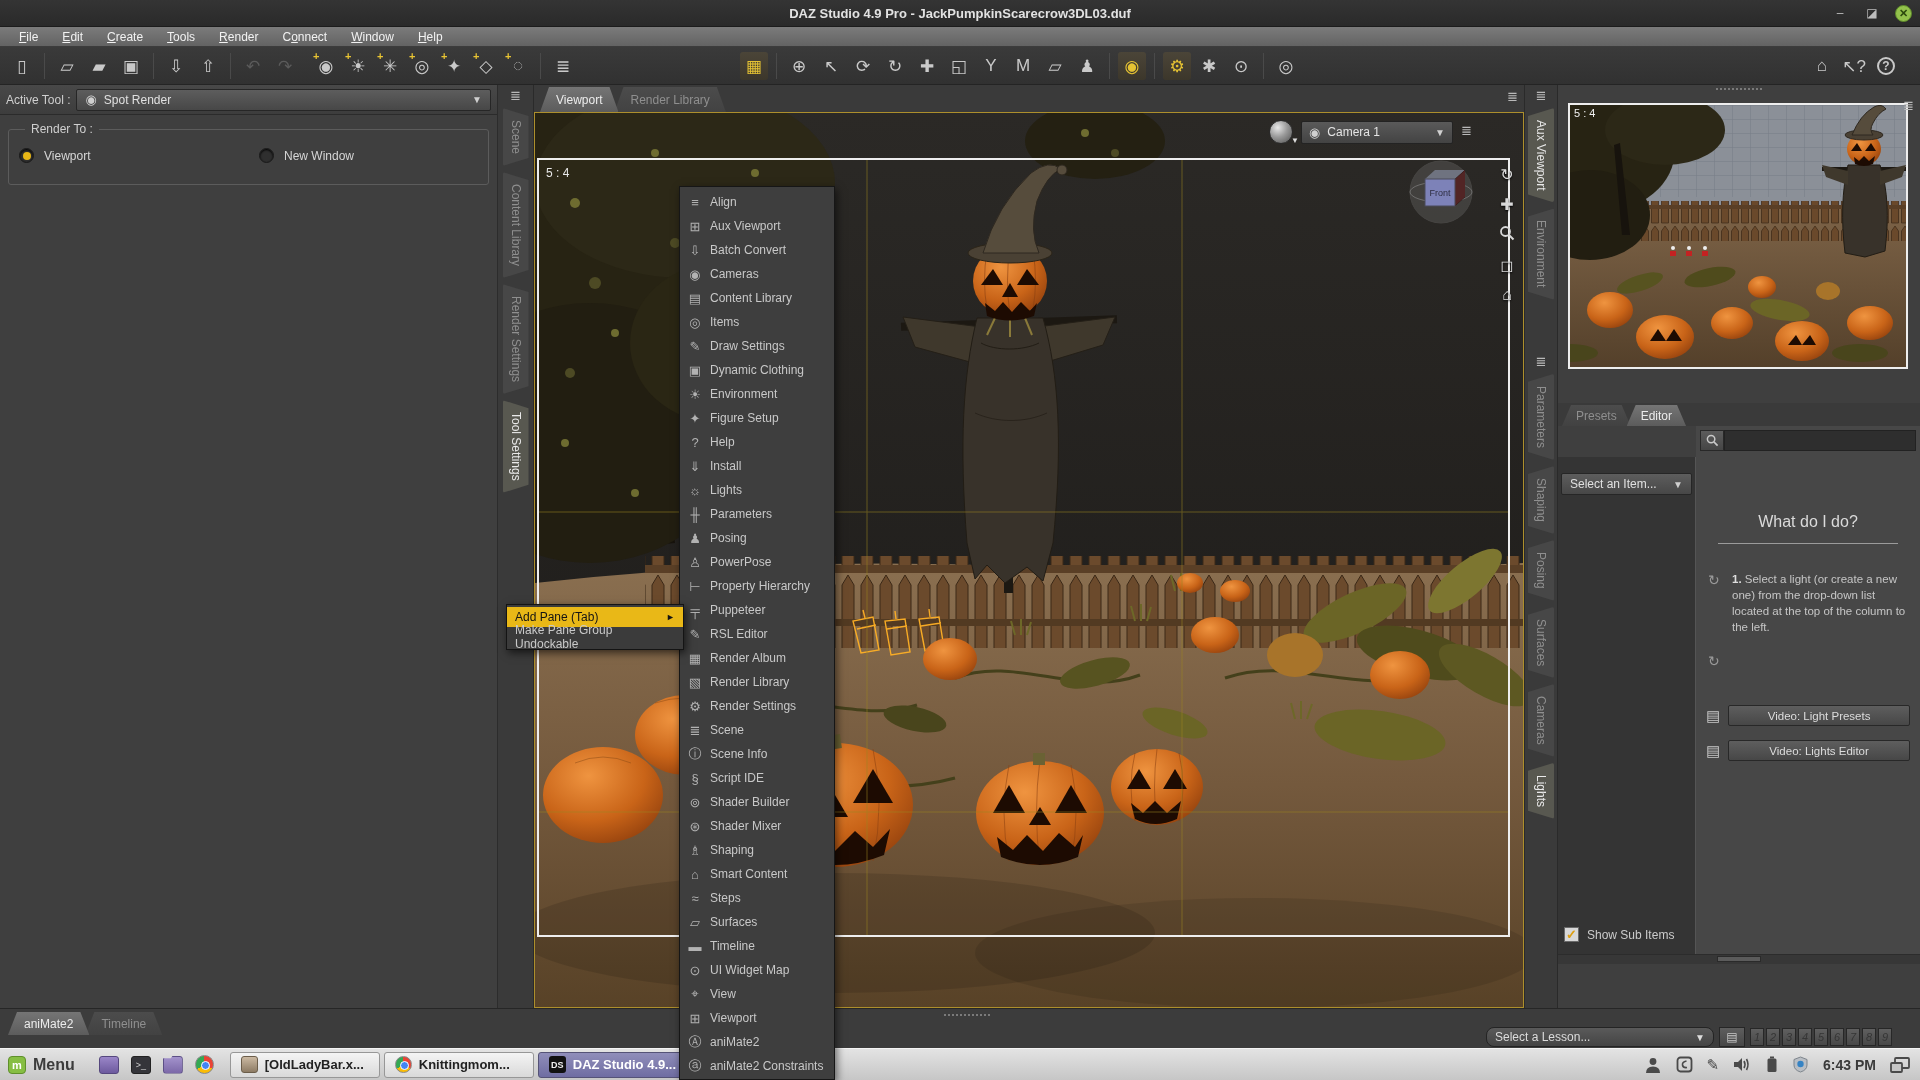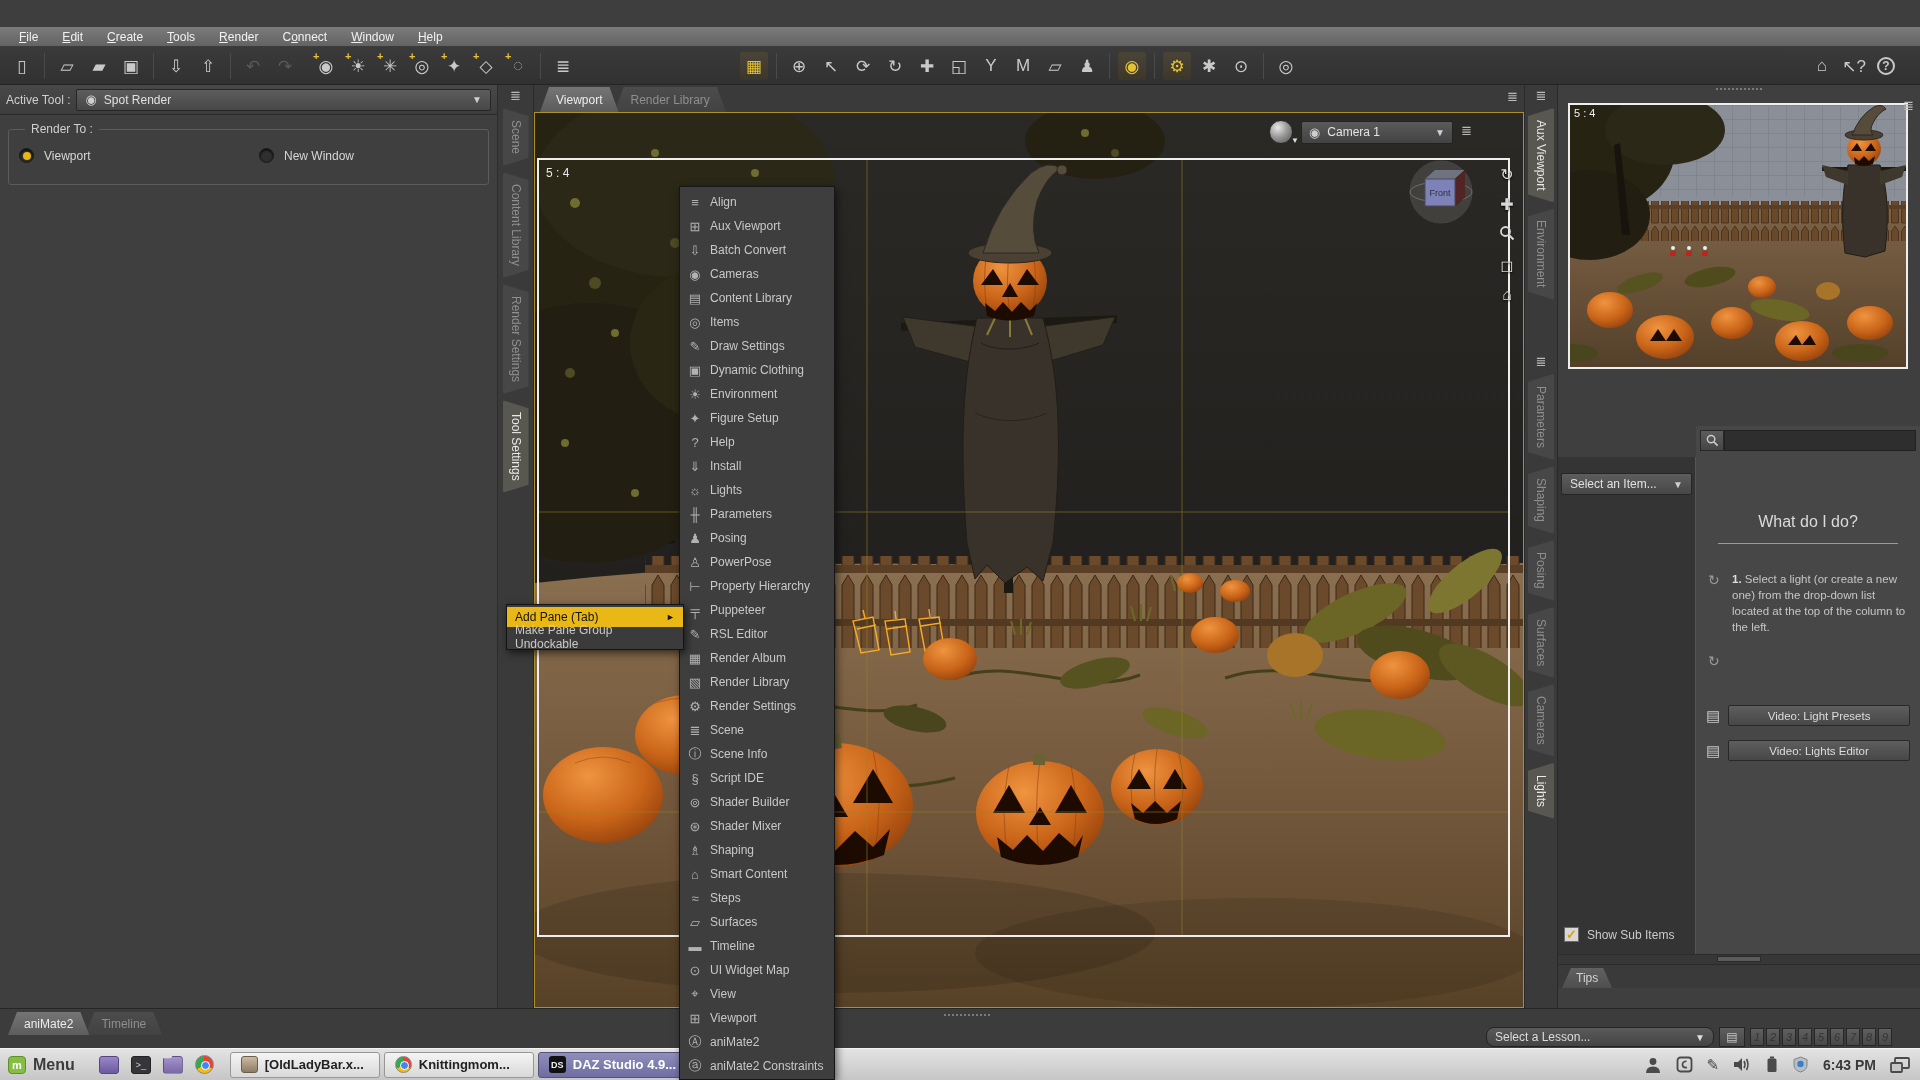--- a/index.html
+++ b/index.html
@@ -184,20 +184,28 @@
   .tray{margin-left:auto;display:flex;align-items:center;gap:14px;padding-right:10px;}
   .tray svg{display:block;}
   .clock{font-weight:bold;font-size:14px;color:#3a3a3a;}
   .pen-glyph{font-size:15px;color:#444;}
 </style>
 </head>
 <body>
 
 <div class="screen">
 
+  <div class="titlebar">
+    <span class="title">DAZ Studio 4.9 Pro - JackPumpkinScarecrow3DL03.duf</span>
+    <span class="win-btns">
+      <span class="wb">–</span>
+      <span class="wb">◪</span>
+      <span class="wb close">✕</span>
+    </span>
+  </div>
 
   <div class="menubar" id="menubar">
       <div class="menu-item"><u>F</u>ile</div>
       <div class="menu-item"><u>E</u>dit</div>
       <div class="menu-item"><u>C</u>reate</div>
       <div class="menu-item"><u>T</u>ools</div>
       <div class="menu-item"><u>R</u>ender</div>
       <div class="menu-item">C<u>o</u>nnect</div>
       <div class="menu-item"><u>W</u>indow</div>
       <div class="menu-item"><u>H</u>elp</div>
@@ -667,20 +675,24 @@
           <rect x="116" y="146" width="6" height="5" fill="#c32222"></rect>
             <circle cx="119" cy="143" r="2" fill="#eee"></circle>
           <rect x="132" y="146" width="6" height="5" fill="#c32222"></rect>
             <circle cx="135" cy="143" r="2" fill="#eee"></circle>
         </g>
       </svg>
     </div>
     <span class="aux-label">5 : 4</span>
 
     <div class="lights-pane">
+      <div class="lp-tabrow" id="lights-tabs">
+          <div class="htab">Presets</div>
+          <div class="htab active">Editor</div>
+        </div>
       <div class="lp-body">
         <div class="lp-left">
           <div class="dropdown">
             <span>Select an Item...</span>
             <span class="caret">▼</span>
           </div>
           <div class="cb-row">
             <span class="checkbox">✓</span>
             <span>Show Sub Items</span>
           </div>
@@ -714,23 +726,20 @@
               <div class="vrow">
                 <span class="film">▤</span>
                 <button class="vbtn">Video: Lights Editor</button>
               </div>
             </div>
         </div>
       </div>
       <div class="lp-scroll">
           <div class="handle"></div>
         </div>
-      <div class="tips-row">
-        <div class="htab">Tips</div>
-      </div>
     </div>
   </div>
 
   <div class="bottom-pane">
     <div class="bp-tabs" id="bottom-tabs">
         <div class="htab active">aniMate2</div>
         <div class="htab">Timeline</div>
       </div>
     <div class="grip bp-grip"></div>
     <div class="lesson-bar">

